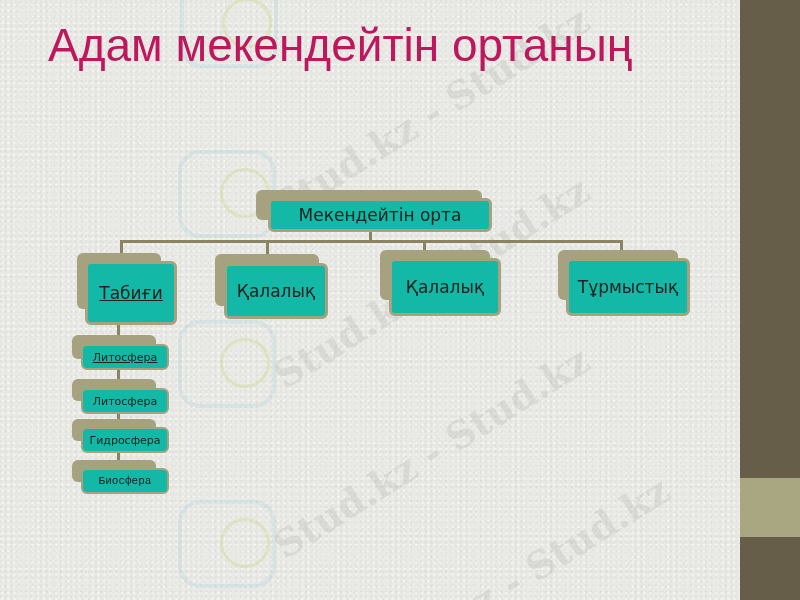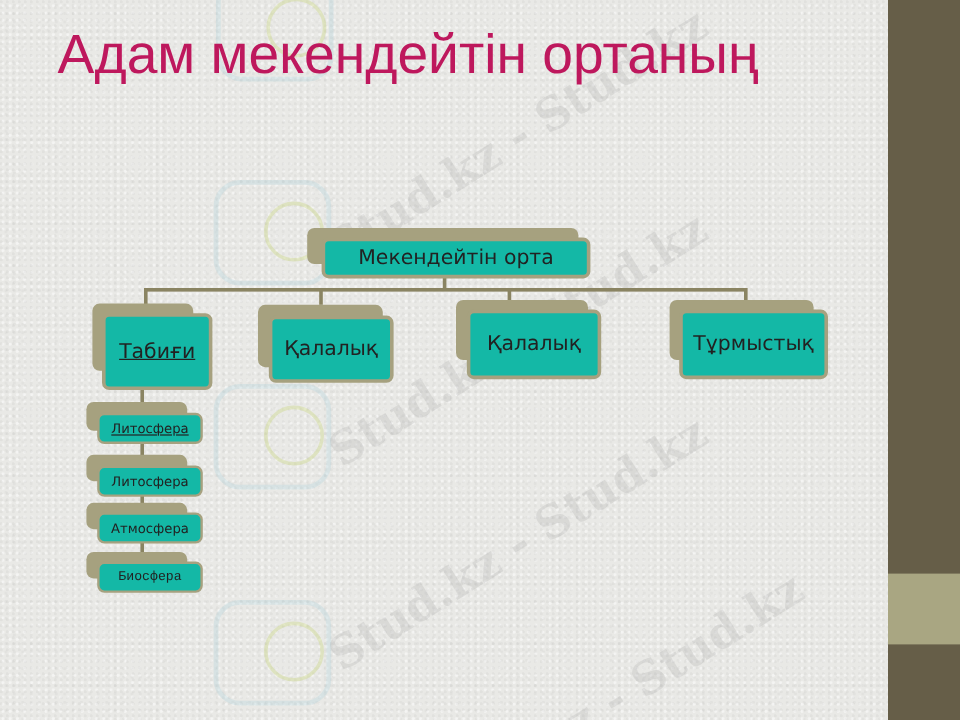--- a/index.html
+++ b/index.html
@@ -82,18 +82,18 @@
 <div class="node sm" style="left:72px;top:335px;">
   <div class="back" style="left:0;top:0;width:84px;height:24px;"></div>
   <div class="front" style="left:9px;top:9px;width:88px;height:26px;text-decoration:underline;">Литосфера</div>
 </div>
 <div class="node sm" style="left:72px;top:379px;">
   <div class="back" style="left:0;top:0;width:84px;height:22px;"></div>
   <div class="front" style="left:9px;top:9px;width:88px;height:26px;">Литосфера</div>
 </div>
 <div class="node sm" style="left:72px;top:419px;">
   <div class="back" style="left:0;top:0;width:84px;height:22px;"></div>
-  <div class="front" style="left:9px;top:8px;width:88px;height:26px;">Атмосфера</div>
+  <div class="front" style="left:9px;top:8px;width:88px;height:26px;">Гидросфера</div>
 </div>
 <div class="node sm" style="left:72px;top:460px;">
   <div class="back" style="left:0;top:0;width:84px;height:22px;"></div>
   <div class="front" style="left:9px;top:8px;width:88px;height:26px;font-family:Liberation Mono, monospace;">Биосфера</div>
 </div>
 
 </body></html>

